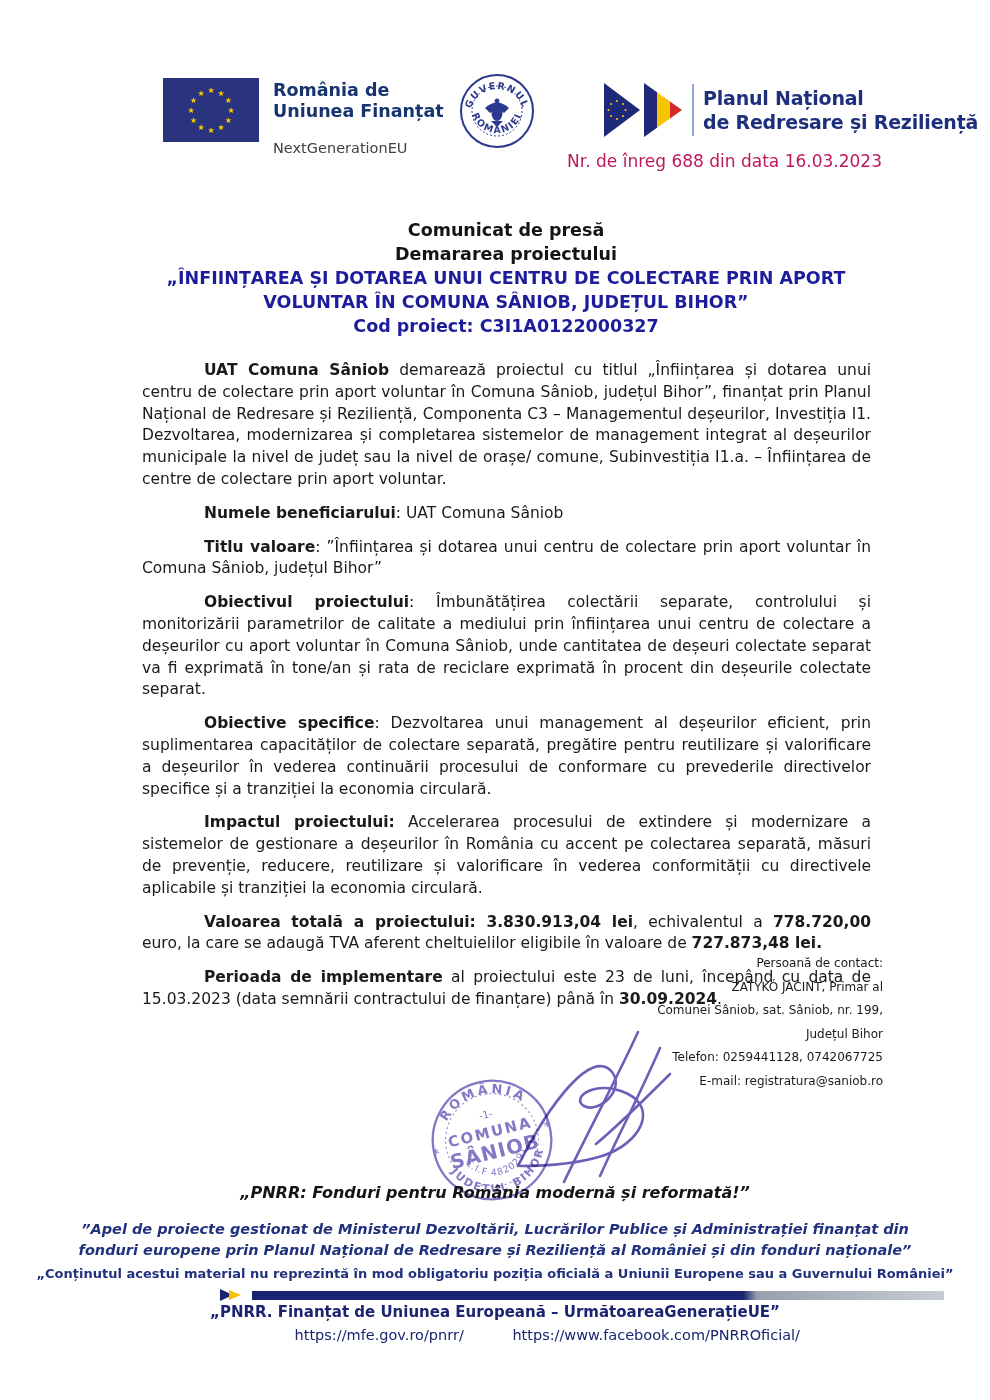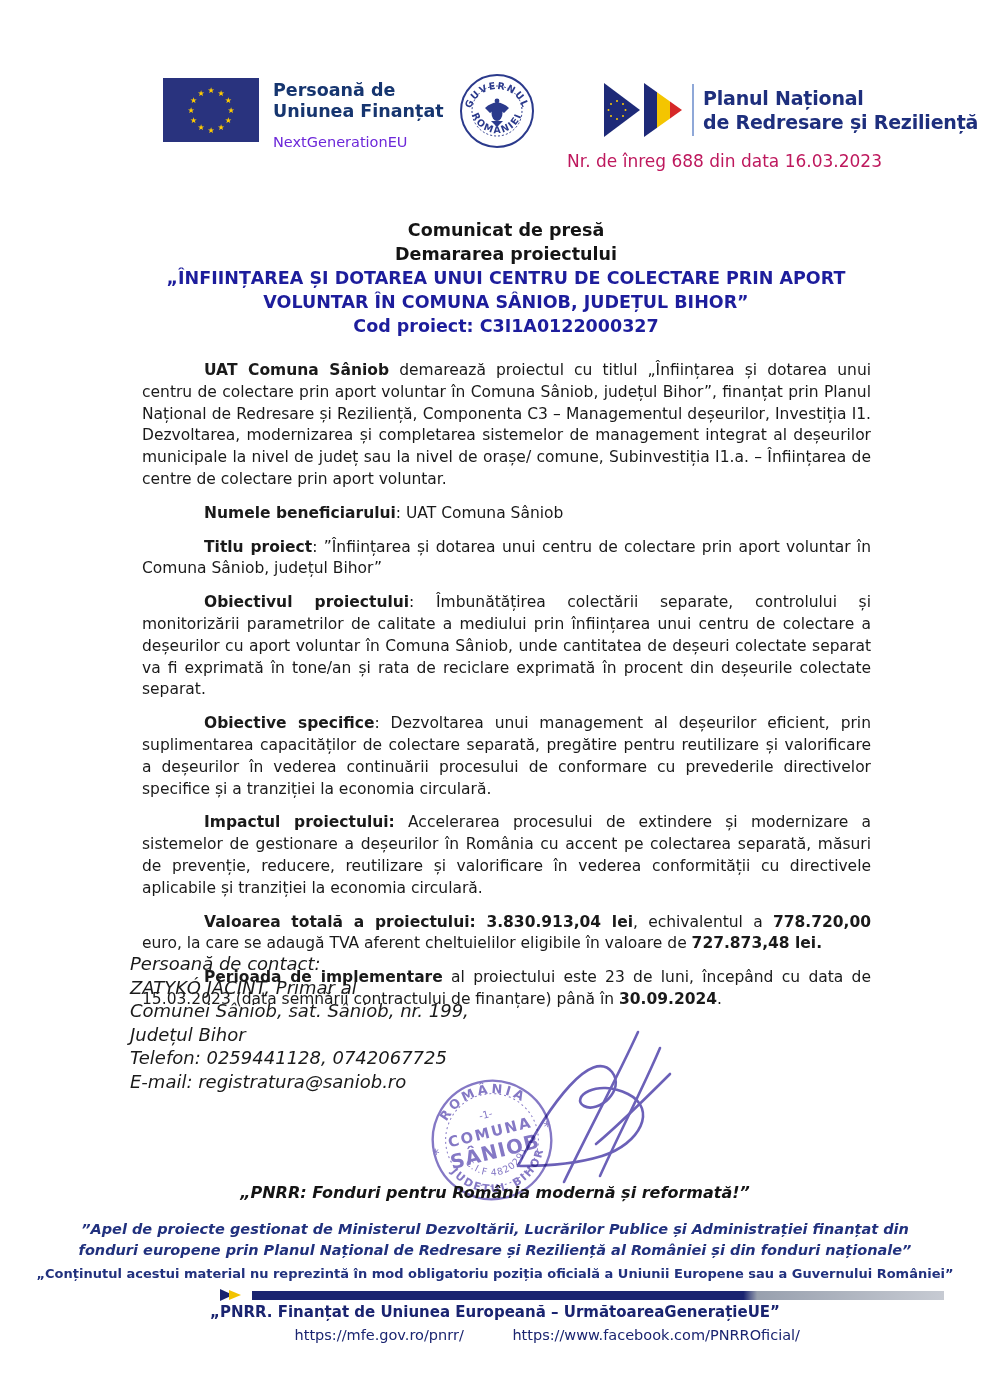--- a/index.html
+++ b/index.html
@@ -8,37 +8,37 @@
     font-family:"DejaVu Sans","Liberation Sans",sans-serif;color:#151515;
   }
   .page{
     position:relative;width:990px;height:1400px;background:#ffffff;overflow:hidden;
   }
   
   .eu-logo{position:absolute;left:163px;top:78px;display:flex;align-items:flex-start;}
   .eu-flag{width:96px;height:64px;display:block;}
   .eu-text{margin-left:14px;padding-top:2px;}
   .eu-text .l1,.eu-text .l2{font-weight:bold;font-size:17.5px;line-height:21px;color:#16356f;}
-  .eu-text .l3{font-size:14.5px;line-height:20px;color:#6d28d9;margin-top:10px;}
+  .eu-text .l3{font-size:14.5px;line-height:20px;color:#404040;margin-top:16px;}
   .gov-seal{position:absolute;left:458px;top:72px;width:78px;height:78px;}
   .pnrr-logo{position:absolute;left:604px;top:80px;display:flex;align-items:center;}
   .pnrr-tris{width:86px;height:60px;display:block;}
   .pnrr-div{width:2px;height:52px;background:#8fa8d8;margin:0 9px 0 2px;}
   .pnrr-text div{font-weight:bold;font-size:19px;line-height:24px;color:#1e2f7d;letter-spacing:-0.2px;}
   .reg-line{position:absolute;top:151px;right:108px;font-size:17px;color:#be185d;}
   
   .title-block{position:absolute;top:218px;left:128px;width:756px;text-align:center;}
   .title-block .t{font-weight:bold;font-size:17.5px;line-height:24px;color:#141414;}
   .title-block .blue{color:#1d1d9c;}
   
   .body-text{position:absolute;top:348px;left:130px;width:753px;font-size:15.5px;line-height:21.8px;text-align:justify;color:#1a1a1a;}
   .body-text p{margin:12px;text-indent:62px;}
   .b{font-weight:bold;}
   
-  .contact{position:absolute;top:952px;left:130px;width:753px;text-align:left;font-size:18px;line-height:23.5px;color:#1a1a1a;font-style:italic;}
+  .contact{position:absolute;top:952px;left:130px;width:753px;text-align:right;font-size:12px;line-height:23.5px;color:#1a1a1a;}
   
   .stamp{position:absolute;left:413px;top:1066px;width:158px;height:148px;mix-blend-mode:multiply;opacity:.92;}
   .signature{position:absolute;left:500px;top:1014px;width:220px;height:200px;mix-blend-mode:multiply;opacity:.9;}
   
   .motto{position:absolute;top:1183px;left:0;width:990px;text-align:center;font-weight:bold;font-style:italic;font-size:16px;color:#141414;}
   .disclaimer{position:absolute;top:1219px;left:0;width:990px;text-align:center;color:#21317e;}
   .disclaimer .it{font-style:italic;font-weight:600;font-size:14.5px;line-height:21px;white-space:nowrap;}
   .disclaimer .bd{font-weight:bold;font-size:13px;line-height:19px;margin-top:3px;white-space:nowrap;}
   
   .footer-bar{position:absolute;top:1288px;left:220px;display:flex;align-items:center;}
@@ -66,21 +66,21 @@
           <text x="58" y="52.3">★</text>
         <text x="48" y="55">★</text>
           <text x="38" y="52.3">★</text>
           <text x="30.7" y="45">★</text>
         <text x="28" y="35">★</text>
           <text x="30.7" y="25">★</text>
           <text x="38" y="17.7">★</text>
       </g>
     </svg>
     <div class="eu-text">
-      <div class="l1">Persoană de</div>
+      <div class="l1">România de</div>
       <div class="l2">Uniunea Finanțat</div>
       <div class="l3">NextGenerationEU</div>
     </div>
   </div>
 
   <svg class="gov-seal" viewBox="0 0 78 78" xmlns="http://www.w3.org/2000/svg">
     <circle cx="39" cy="39" r="36" fill="#ffffff" stroke="#2b3a8c" stroke-width="2"></circle>
     <circle cx="39" cy="39" r="25" fill="none" stroke="#2b3a8c" stroke-width="1" stroke-dasharray="2 2"></circle>
     <defs>
       <path id="gs-top" d="M 12,44 A 27,27 0 0 1 66,44"></path>
@@ -136,21 +136,21 @@
   <div class="title-block">
     <div class="t">Comunicat de presă</div>
     <div class="t">Demararea proiectului</div>
     <div class="t blue">„ÎNFIINȚAREA ȘI DOTAREA UNUI CENTRU DE COLECTARE PRIN APORT VOLUNTAR ÎN COMUNA SÂNIOB, JUDEȚUL BIHOR”</div>
     <div class="t blue">Cod proiect: C3I1A0122000327</div>
   </div>
 
   <div class="body-text">
     <p><span class="b">UAT Comuna Sâniob</span><span> demarează proiectul cu titlul „Înființarea și dotarea unui centru de colectare prin aport voluntar în Comuna Sâniob, județul Bihor”, finanțat prin Planul Național de Redresare și Reziliență, Componenta C3 – Managementul deșeurilor, Investiția I1. Dezvoltarea, modernizarea și completarea sistemelor de management integrat al deșeurilor municipale la nivel de județ sau la nivel de orașe/ comune, Subinvestiția I1.a. – Înființarea de centre de colectare prin aport voluntar.</span></p>
     <p><span class="b">Numele beneficiarului</span><span>: UAT Comuna Sâniob</span></p>
-    <p><span class="b">Titlu proiect</span><span>: ”Înființarea și dotarea unui centru de colectare prin aport voluntar în Comuna Sâniob, județul Bihor”</span></p>
+    <p><span class="b">Titlu valoare</span><span>: ”Înființarea și dotarea unui centru de colectare prin aport voluntar în Comuna Sâniob, județul Bihor”</span></p>
     <p><span class="b">Obiectivul proiectului</span><span>: Îmbunătățirea colectării separate, controlului și monitorizării parametrilor de calitate a mediului prin înființarea unui centru de colectare a deșeurilor cu aport voluntar în Comuna Sâniob, unde cantitatea de deșeuri colectate separat va fi exprimată în tone/an și rata de reciclare exprimată în procent din deșeurile colectate separat.</span></p>
     <p><span class="b">Obiective specifice</span><span>: Dezvoltarea unui management al deșeurilor eficient, prin suplimentarea capacităților de colectare separată, pregătire pentru reutilizare și valorificare a deșeurilor în vederea continuării procesului de conformare cu prevederile directivelor specifice și a tranziției la economia circulară.</span></p>
     <p><span class="b">Impactul proiectului:</span><span> Accelerarea procesului de extindere și modernizare a sistemelor de gestionare a deșeurilor în România cu accent pe colectarea separată, măsuri de prevenție, reducere, reutilizare și valorificare în vederea conformității cu directivele aplicabile și tranziției la economia circulară.</span></p>
     <p><span class="b">Valoarea totală a proiectului: 3.830.913,04 lei</span><span>, echivalentul a </span><span class="b">778.720,00</span><span> euro, la care se adaugă TVA aferent cheltuielilor eligibile în valoare de </span><span class="b">727.873,48 lei.</span></p>
     <p><span class="b">Perioada de implementare</span><span> al proiectului este 23 de luni, începând cu data de 15.03.2023 (data semnării contractului de finanțare) până în </span><span class="b">30.09.2024</span><span>.</span></p>
   </div>
 
   <div class="contact">
     <div>Persoană de contact:</div>
     <div>ZATYKÓ JÁCINT, Primar al</div>

